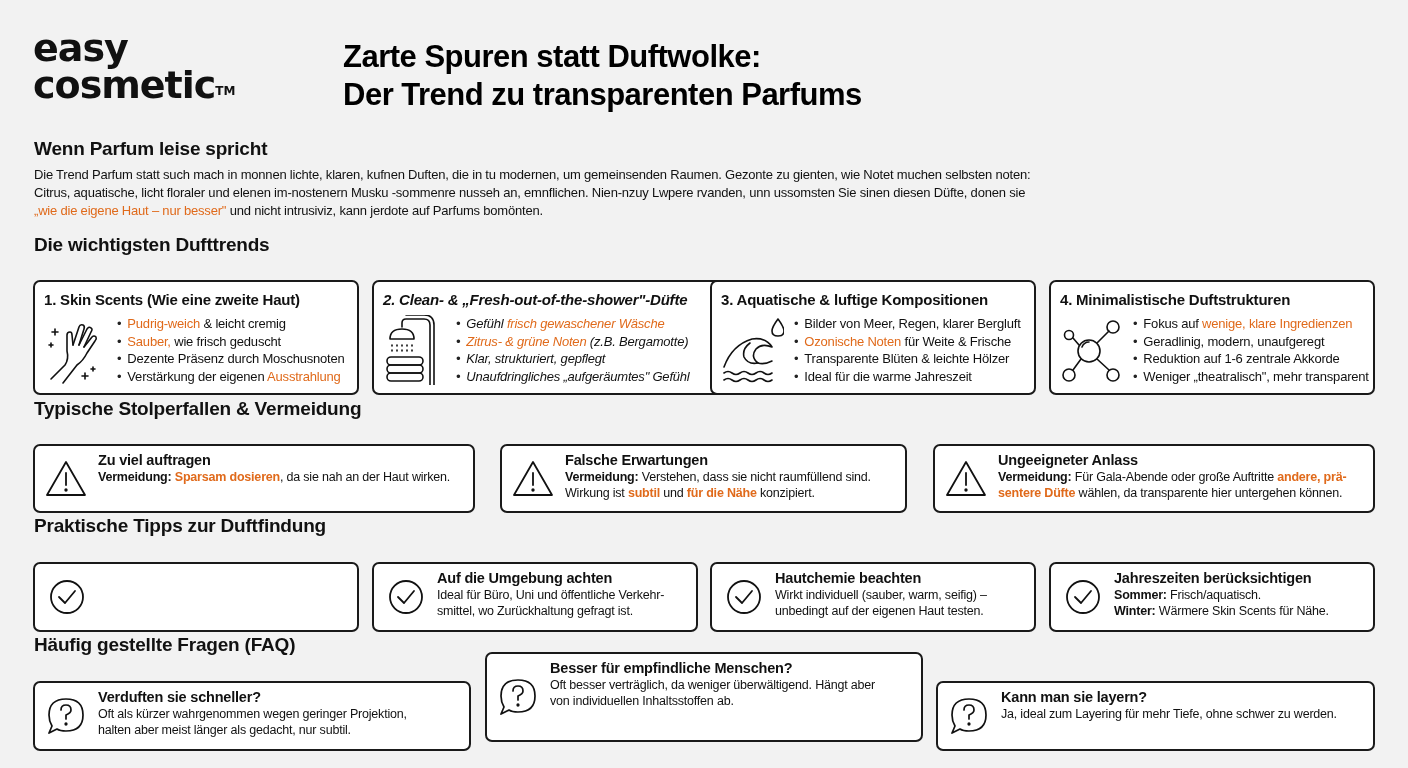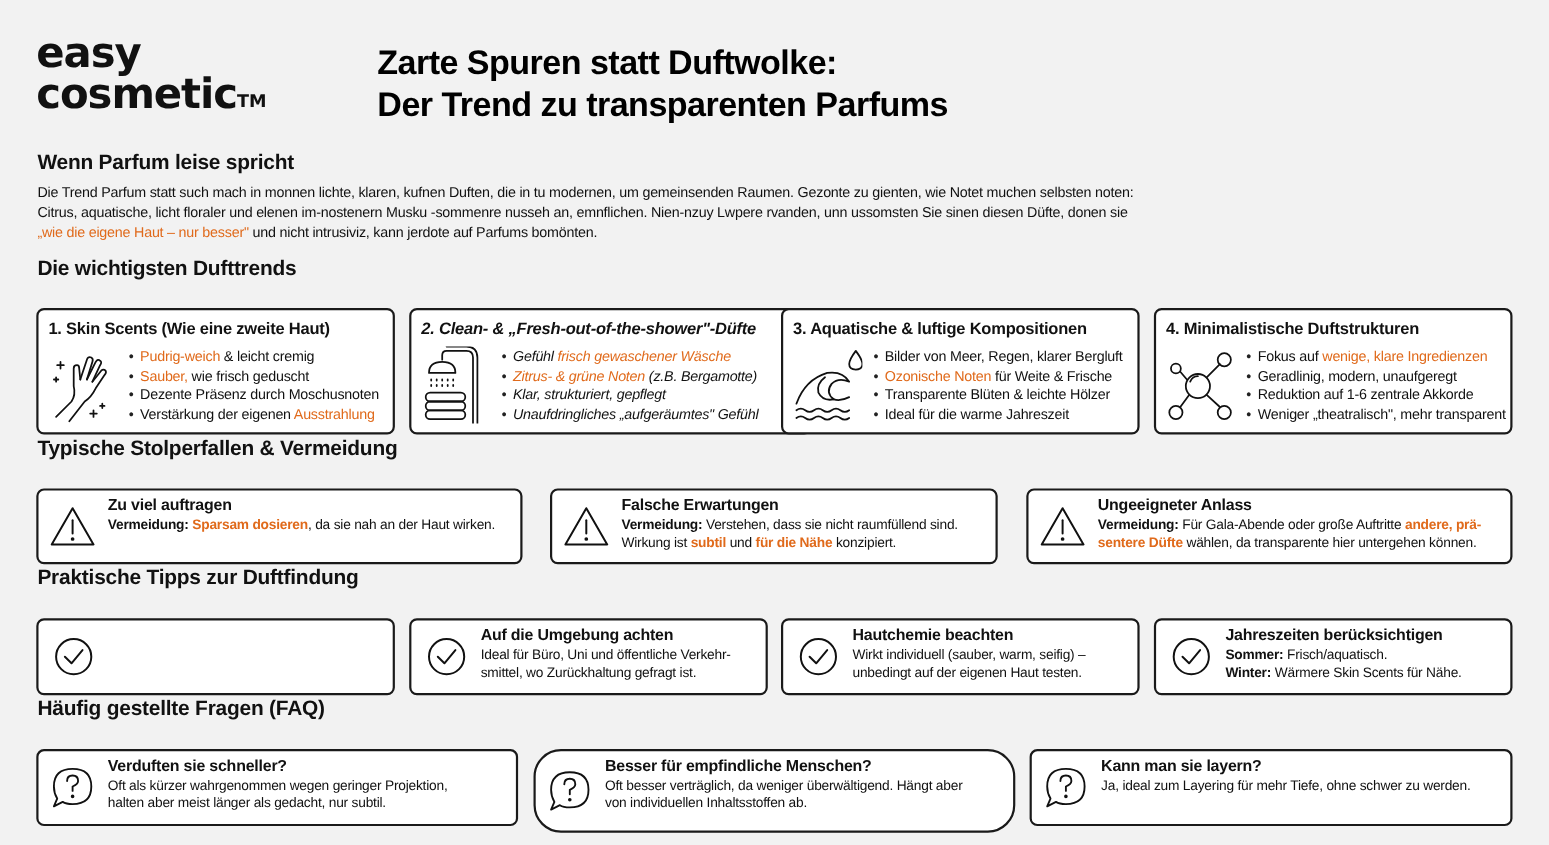--- a/index.html
+++ b/index.html
@@ -9,21 +9,21 @@
     font-family: "Liberation Sans", "DejaVu Sans", sans-serif;
     color: #111;
     position: relative;
   }
   .logo {
     position: absolute; left: 33px; top: 30px;
     font-family: "DejaVu Sans", sans-serif;
     font-weight: bold; font-size: 38px; line-height: 37px;
     letter-spacing: -1px; color: #111;
   }
-  .logo .tm { font-size: 16px; vertical-align: top; position: relative; top: 6px; letter-spacing: 0; }
+  .logo .tm { font-size: 12px; vertical-align: top; position: relative; top: 6px; letter-spacing: 0; }
   .title {
     position: absolute; left: 343px; top: 38px;
     font-weight: bold; font-size: 31px; line-height: 38px;
     letter-spacing: -0.5px; color: #000000;
   }
   .section-h {
     position: absolute; left: 34px;
     font-weight: bold; font-size: 19px; color: #111; letter-spacing: -0.2px;
   }
   .intro {
@@ -245,21 +245,21 @@
     <path d="M16 15 Q16 10 21 10 Q26 10 26 15 Q26 18 21 20 L21 24"></path>
     <circle cx="21" cy="29" r="0.8" fill="#111"></circle>
   </svg>
   <div class="row-text">
     <div class="row-title">Verduften sie schneller?</div>
     <div class="row-body">Oft als kürzer wahrgenommen wegen geringer Projektion,</div>
     <div class="row-body">halten aber meist länger als gedacht, nur subtil.</div>
   </div>
 </div>
 
-<div class="card" style="left:485px; top:664px; width:438px; height:76px;border-radius:25px;">
+<div class="card" style="left:485px; top:635px; width:438px; height:90px;">
   <svg class="row-icon" viewBox="0 0 42 42" fill="none" stroke="#111" stroke-width="1.7" stroke-linecap="round" stroke-linejoin="round">
     <path d="M21 4 Q38 4 38 20 Q38 36 21 36 Q15 36 12 34 L4 38 L7 31 Q4 26 4 20 Q4 4 21 4 Z"></path>
     <path d="M16 15 Q16 10 21 10 Q26 10 26 15 Q26 18 21 20 L21 24"></path>
     <circle cx="21" cy="29" r="0.8" fill="#111"></circle>
   </svg>
   <div class="row-text">
     <div class="row-title">Besser für empfindliche Menschen?</div>
     <div class="row-body">Oft besser verträglich, da weniger überwältigend. Hängt aber</div>
     <div class="row-body">von individuellen Inhaltsstoffen ab.</div>
   </div>

